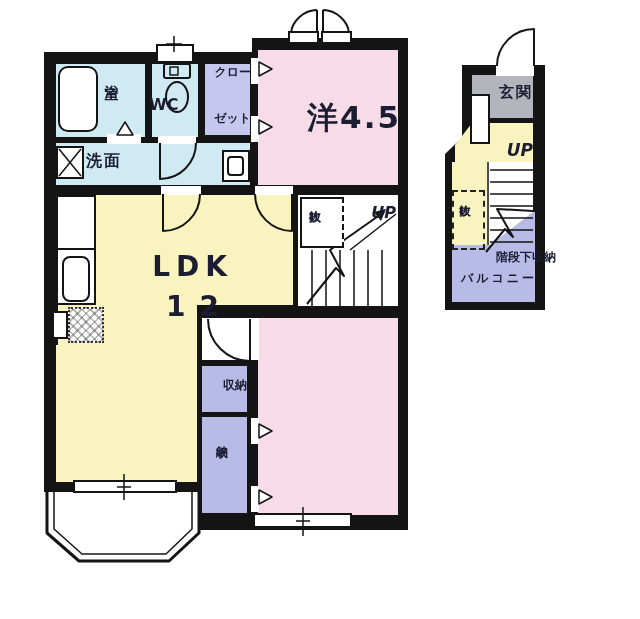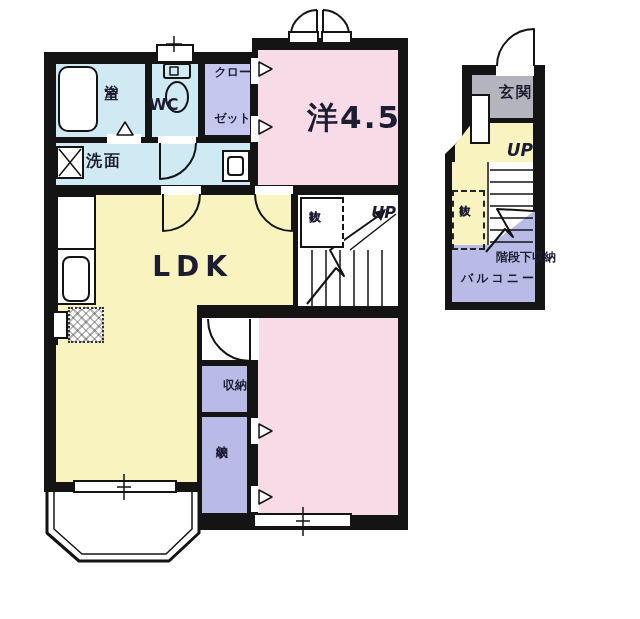--- a/index.html
+++ b/index.html
@@ -153,20 +153,21 @@
     </g>
   </svg>
 
   <div class="lbl vert" style="left:103px;top:74px;font-size:14px">浴室</div>
   <div class="lbl" style="left:149px;top:95px;font-size:16px">WC</div>
   <div class="lbl ctr" style="left:204px;top:66px;width:47px;font-size:12px;line-height:1.1">クロー</div>
   <div class="lbl ctr" style="left:204px;top:112px;width:47px;font-size:12px;line-height:1.1">ゼット</div>
   <div class="lbl ctr" style="left:269px;top:97px;width:132px;font-size:31px;letter-spacing:2px">洋4.5</div>
   <div class="lbl" style="left:86px;top:151px;font-size:16px;letter-spacing:2px">洗面</div>
   <div class="lbl ctr" style="left:118px;top:250px;width:115px;font-size:28px;letter-spacing:6px">LDK</div>
+  <div class="lbl ctr" style="left:118px;top:290px;width:115px;font-size:28px;letter-spacing:14px">12</div>
   <div class="lbl vert" style="left:306px;top:201px;font-size:12px">吹抜</div>
   <div class="lbl ctr" style="left:352px;top:203px;width:44px;font-size:16px;font-style:italic">UP</div>
   <div class="lbl ctr" style="left:202px;top:377px;width:45px;font-size:12px">収納</div>
   <div class="lbl vert" style="left:213px;top:436px;font-size:12px">収納</div>
 
   <div class="lbl ctr" style="left:472px;top:83px;font-size:15px;width:61px;letter-spacing:2px">玄関</div>
   <div class="lbl ctr" style="left:489px;top:140px;width:44px;font-size:17px;font-style:italic">UP</div>
   <div class="lbl vert" style="left:457px;top:196px;font-size:11.5px">吹抜</div>
   <div class="lbl ctr" style="left:464px;top:249px;width:92px;font-size:12px">階段下収納</div>
   <div class="lbl ctr" style="left:445px;top:270px;width:92px;font-size:12px;letter-spacing:3px">バルコニー</div>

